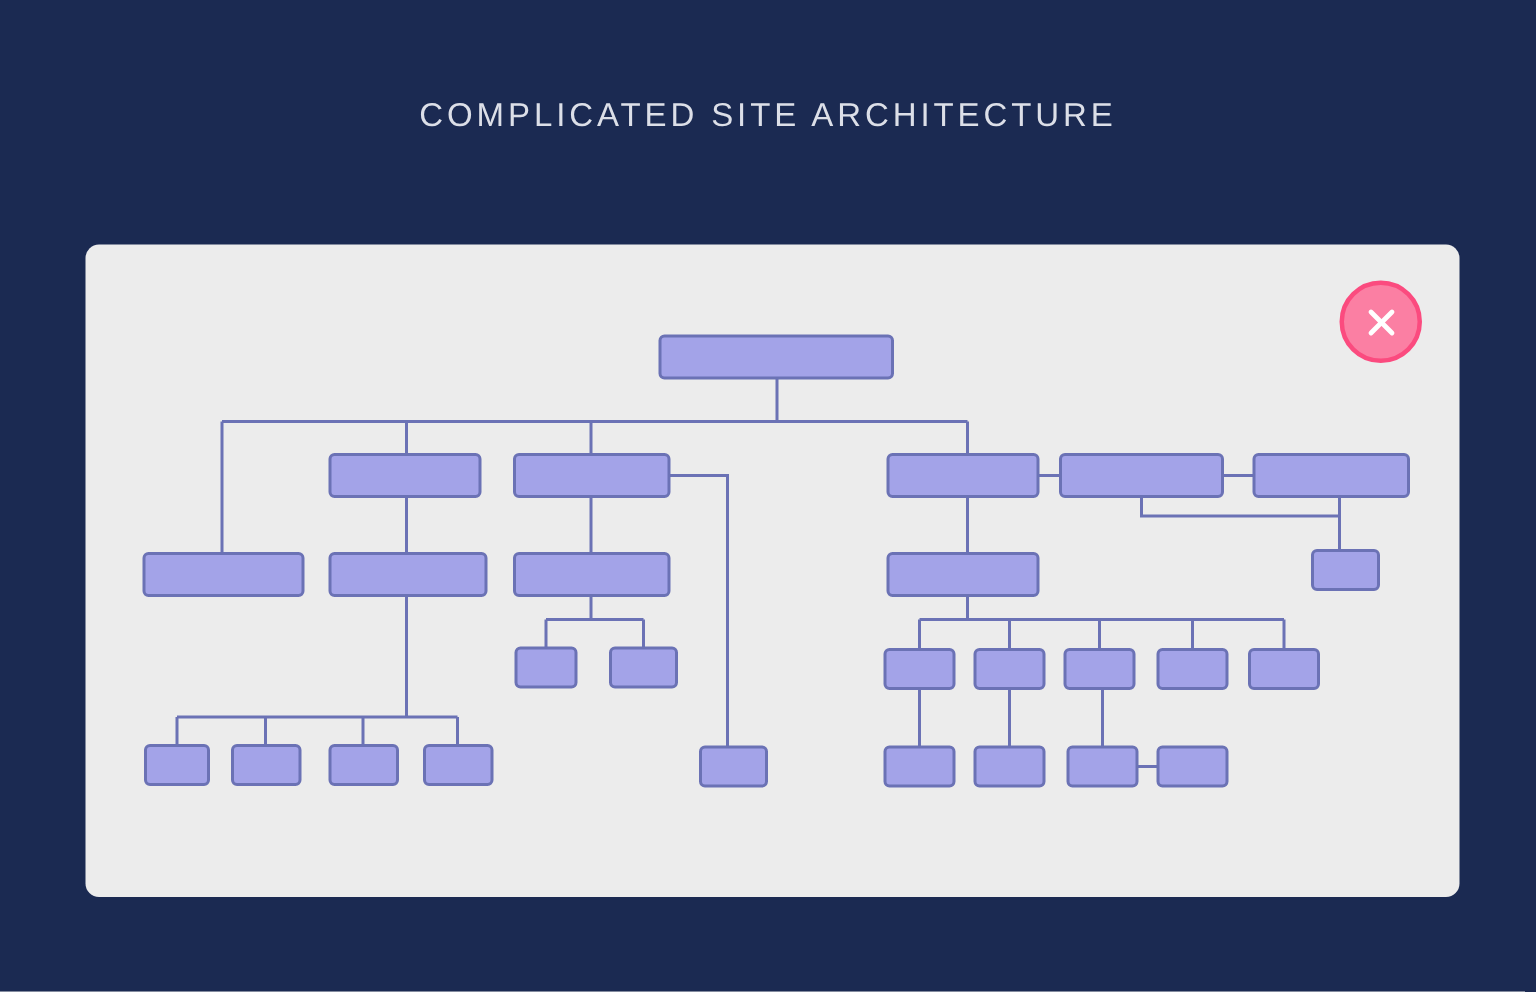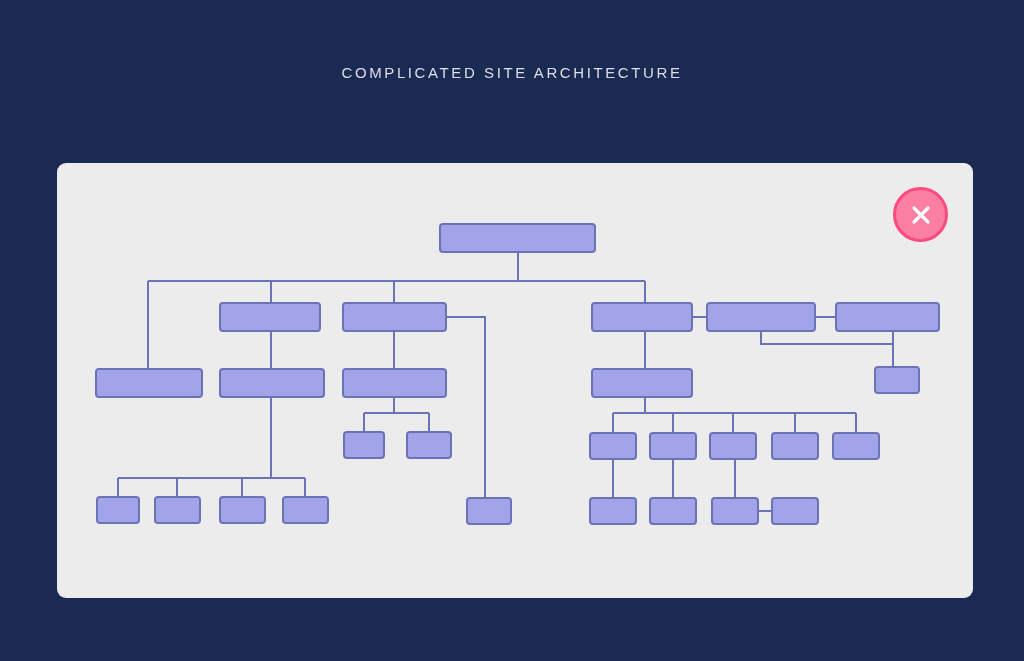--- a/index.html
+++ b/index.html
@@ -18,21 +18,21 @@
     width: 1024px;
     height: 661px;
   }
   .page-title {
     position: absolute;
     top: 64px;
     left: 0;
     width: 1024px;
     text-align: center;
     color: #dcdfe8;
-    font-size: 15px;
+    font-size: 22px;
     letter-spacing: 2.6px;
     font-weight: 400;
   }
   .panel {
     position: absolute;
     left: 57px;
     top: 163px;
     width: 916px;
     height: 435px;
     background: #ececec;

